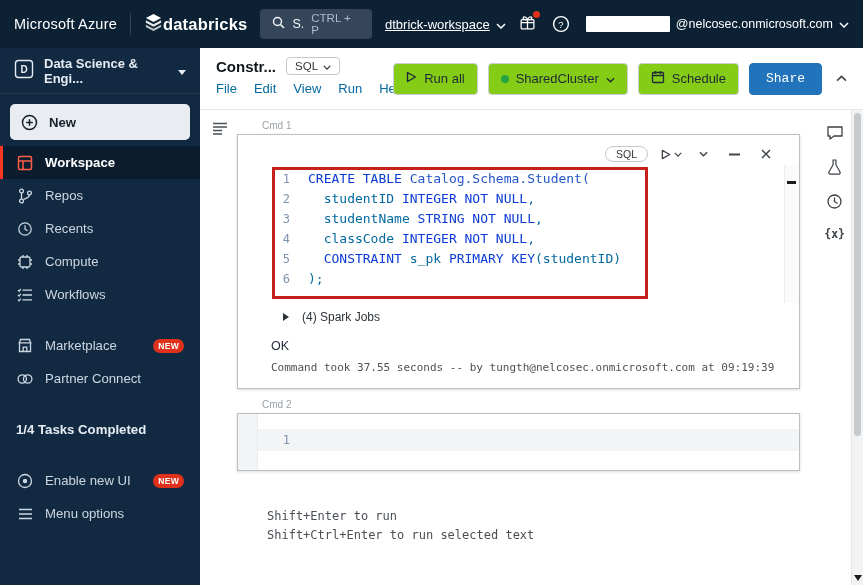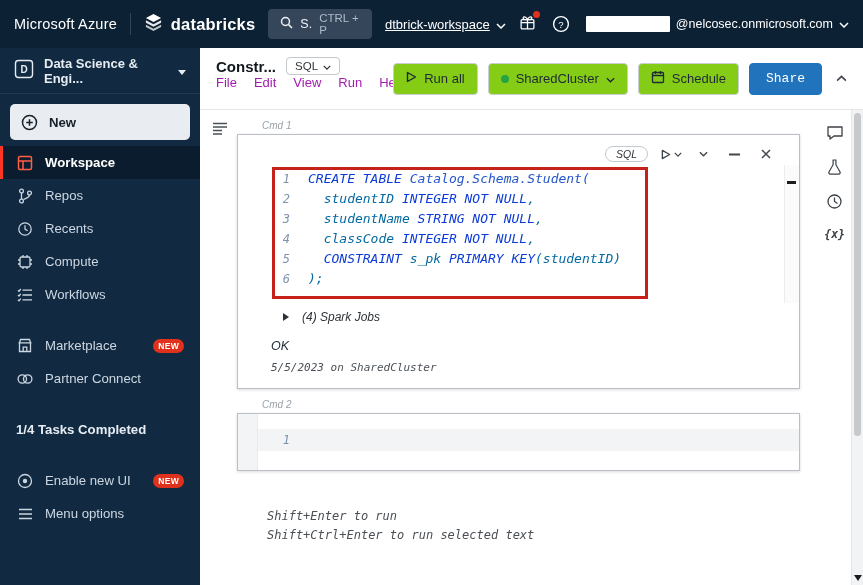--- a/index.html
+++ b/index.html
@@ -16,21 +16,21 @@
   }
   *{box-sizing:border-box;margin:0;padding:0;}
   html,body{width:863px;height:585px;overflow:hidden;}
   body{font-family:"Liberation Sans",sans-serif;background:#fff;color:#1f2937;}
   .app{width:863px;height:585px;position:relative;overflow:hidden;display:flex;flex-direction:column;}
 
   
   .topbar{height:48px;flex:0 0 48px;background:var(--topbar-bg);color:#fff;display:flex;align-items:center;padding:0 14px;gap:13px;}
   .azure-label{font-size:14.5px;letter-spacing:.2px;white-space:nowrap;cursor:pointer;}
   .tb-divider{width:1px;height:22px;background:#2e455c;}
-  .brand{display:flex;align-items:center;gap:8px;cursor:pointer;}
+  .brand{display:flex;align-items:center;gap:0;cursor:pointer;}
   .brand-word{font-size:16.5px;font-weight:600;letter-spacing:.2px;}
   .search-pill{display:flex;align-items:center;gap:7px;background:#35465b;border-radius:4px;height:30px;padding:0 12px;font-size:12.5px;color:#f0f3f6;cursor:pointer;}
   .search-pill .shortcut{color:#aebbcb;font-size:11.5px;}
   .ws-dd{display:flex;align-items:center;gap:6px;font-size:13px;cursor:pointer;white-space:nowrap;text-decoration:underline;}
   .tb-right{margin-left:auto;display:flex;align-items:center;gap:16px;}
   .gift-wrap{position:relative;display:flex;cursor:pointer;}
   .gift-dot{position:absolute;top:-3px;right:-4px;width:7px;height:7px;border-radius:50%;background:var(--badge-red);}
   .help-btn{display:flex;cursor:pointer;}
   .account{display:flex;align-items:center;gap:6px;font-size:12.5px;cursor:pointer;white-space:nowrap;}
   .redact{display:inline-block;width:84px;height:16px;background:#fff;border-radius:1px;}
@@ -52,30 +52,30 @@
   .group-gap{margin-top:18px;}
   .item-tasks{font-weight:700;color:#e6ecf2;}
 
   
   .main{flex:1;display:flex;flex-direction:column;min-width:0;background:#fff;position:relative;}
   .nb-header{display:flex;justify-content:space-between;border-bottom:1px solid #e3e5e8;flex:0 0 62px;}
   .nb-head-left{padding:9px 0 0 16px;min-width:0;}
   .title-row{display:flex;align-items:center;gap:10px;}
   .nb-title{font-size:15px;font-weight:700;color:#11171c;white-space:nowrap;}
   .lang-chip{display:flex;align-items:center;gap:5px;border:1px solid #c3c8cd;border-radius:4px;padding:2px 8px;font-size:11.5px;color:#30353a;cursor:pointer;}
-  .menu-row{display:flex;align-items:center;gap:17px;font-size:13px;color:#a21caf;}
+  .menu-row{display:flex;align-items:center;gap:17px;margin-top:6px;font-size:13px;color:#0369a1;}
   .menu-item{cursor:pointer;}
   .menu-divider{width:1px;height:15px;background:#d7dadd;}
   .nb-actions{display:flex;align-items:center;gap:10px;padding:0 12px 0 0;}
   .btn{height:32px;border:1px solid #c9ced4;border-radius:4px;background:#84cc16;display:inline-flex;align-items:center;gap:7px;padding:0 12px;font-size:13px;color:#1f2937;font-weight:500;cursor:pointer;white-space:nowrap;}
   .btn-share{background:var(--share-blue);color:#fff;border:1px solid var(--share-blue);padding:0 16px;font-family:Liberation Mono, monospace;}
   .green-dot{width:8px;height:8px;border-radius:50%;background:var(--cluster-green);}
   .icon-btn{border:none;background:none;color:#41474d;cursor:pointer;display:flex;padding:4px;}
 
-  .nb-body{flex:1;position:relative;min-height:0;overflow:hidden;font-style:italic;}
+  .nb-body{flex:1;position:relative;min-height:0;overflow:hidden;}
   .toc-icon{position:absolute;left:12px;top:12px;color:#4a5056;cursor:pointer;}
   .cells{margin-left:37px;width:563px;}
 
   .cmd-label{font-size:10px;color:#9aa1a8;margin:10px 0 3px 25px;}
   .cell-box{border:1px solid #b9bfc5;background:#fff;box-shadow:0 1px 3px rgba(0,0,0,.14);}
 
   .editor{position:relative;}
   .cell-toolbar{height:30px;display:flex;justify-content:flex-end;align-items:center;gap:13px;padding:8px 24px 0 0;color:#3f464d;}
   .cell-lang-chip{border:1px solid #c3c8cd;border-radius:10px;padding:1px 10px;font-size:10.5px;color:#30353a;cursor:pointer;}
   .run-group{display:flex;align-items:center;gap:3px;cursor:pointer;}
@@ -433,21 +433,21 @@
               <div class="editor-strip">
                 <div class="strip-mark"></div>
               </div>
             </div>
             <div class="results">
               <div class="spark-row">
                 <span class="tri-right"></span>
                 <span>(4) Spark Jobs</span>
               </div>
               <div class="ok-text">OK</div>
-              <div class="cmd-info">5/5/2023 on SharedCluster</div>
+              <div class="cmd-info">Command took 37.55 seconds -- by tungth@nelcosec.onmicrosoft.com at 09:19:39</div>
             </div>
           </div>
 
           <div class="cmd-label">Cmd 2</div>
 
           <div class="cell-box cell2-box">
             <div class="c2-gutter"></div>
             <div class="c2-row">
               <span class="ln">1</span>
             </div>

